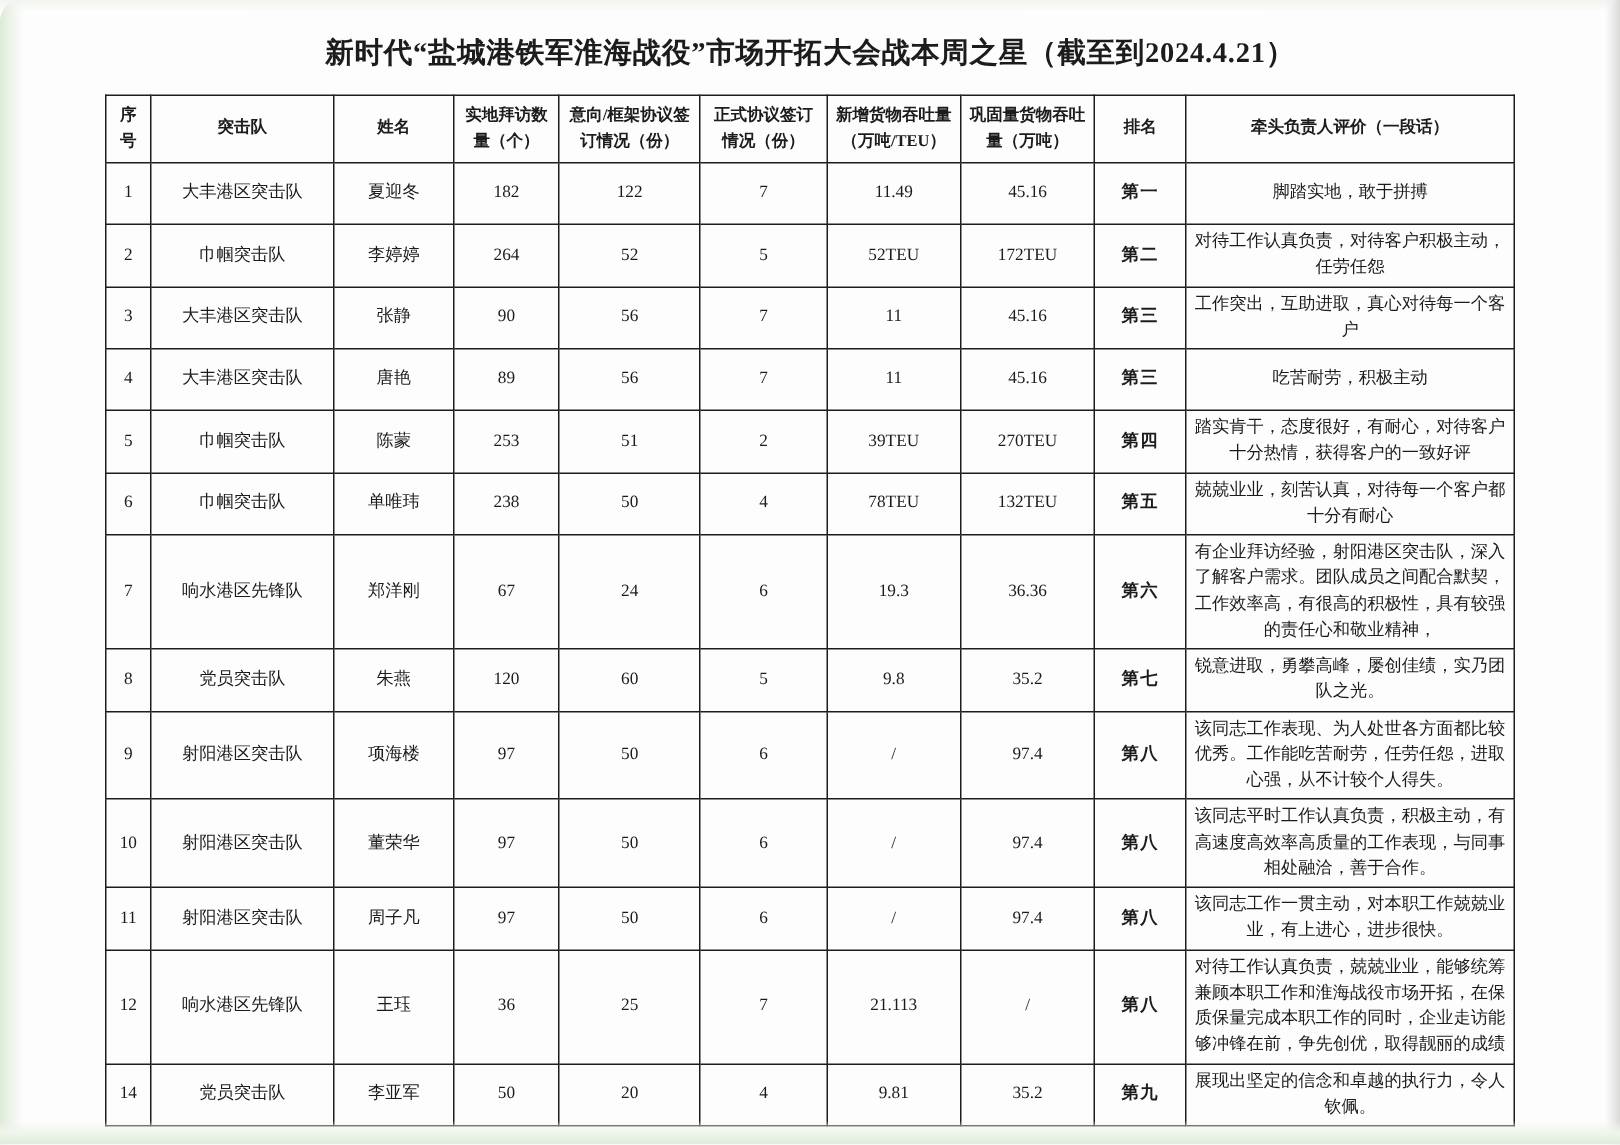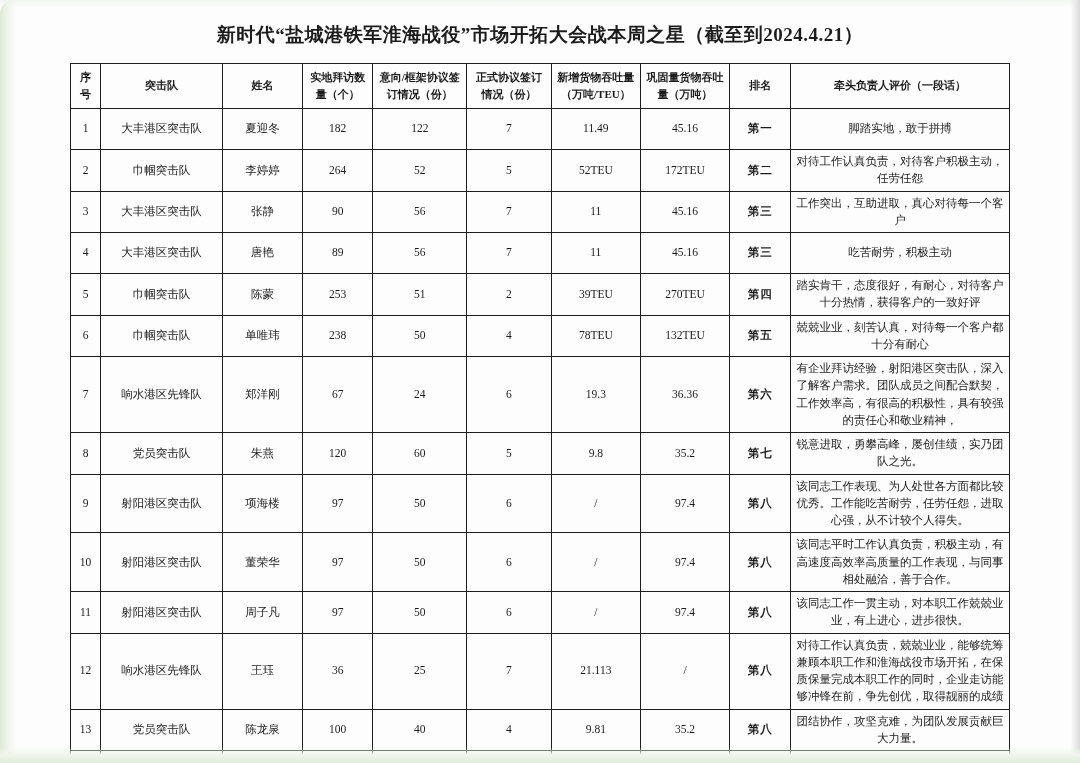--- a/index.html
+++ b/index.html
@@ -268,32 +268,20 @@
           <td class="cell-name">王珏</td>
           <td class="cell-visits">36</td>
           <td class="cell-intent-agreements">25</td>
           <td class="cell-formal-agreements">7</td>
           <td class="cell-new-throughput">21.113</td>
           <td class="cell-consolidated-throughput">/</td>
           <td class="cell-rank">第八</td>
           <td class="cell-evaluation">对待工作认真负责，兢兢业业，能够统筹兼顾本职工作和淮海战役市场开拓，在保质保量完成本职工作的同时，企业走访能够冲锋在前，争先创优，取得靓丽的成绩</td>
         </tr>
         <tr>
-          <td class="cell-no">13</td>
-          <td class="cell-team">党员突击队</td>
-          <td class="cell-name">陈龙泉</td>
-          <td class="cell-visits">100</td>
-          <td class="cell-intent-agreements">40</td>
-          <td class="cell-formal-agreements">4</td>
-          <td class="cell-new-throughput">9.81</td>
-          <td class="cell-consolidated-throughput">35.2</td>
-          <td class="cell-rank">第八</td>
-          <td class="cell-evaluation">团结协作，攻坚克难，为团队发展贡献巨大力量。</td>
-        </tr>
-        <tr>
           <td class="cell-no">14</td>
           <td class="cell-team">党员突击队</td>
           <td class="cell-name">李亚军</td>
           <td class="cell-visits">50</td>
           <td class="cell-intent-agreements">20</td>
           <td class="cell-formal-agreements">4</td>
           <td class="cell-new-throughput">9.81</td>
           <td class="cell-consolidated-throughput">35.2</td>
           <td class="cell-rank">第九</td>
           <td class="cell-evaluation">展现出坚定的信念和卓越的执行力，令人钦佩。</td>

